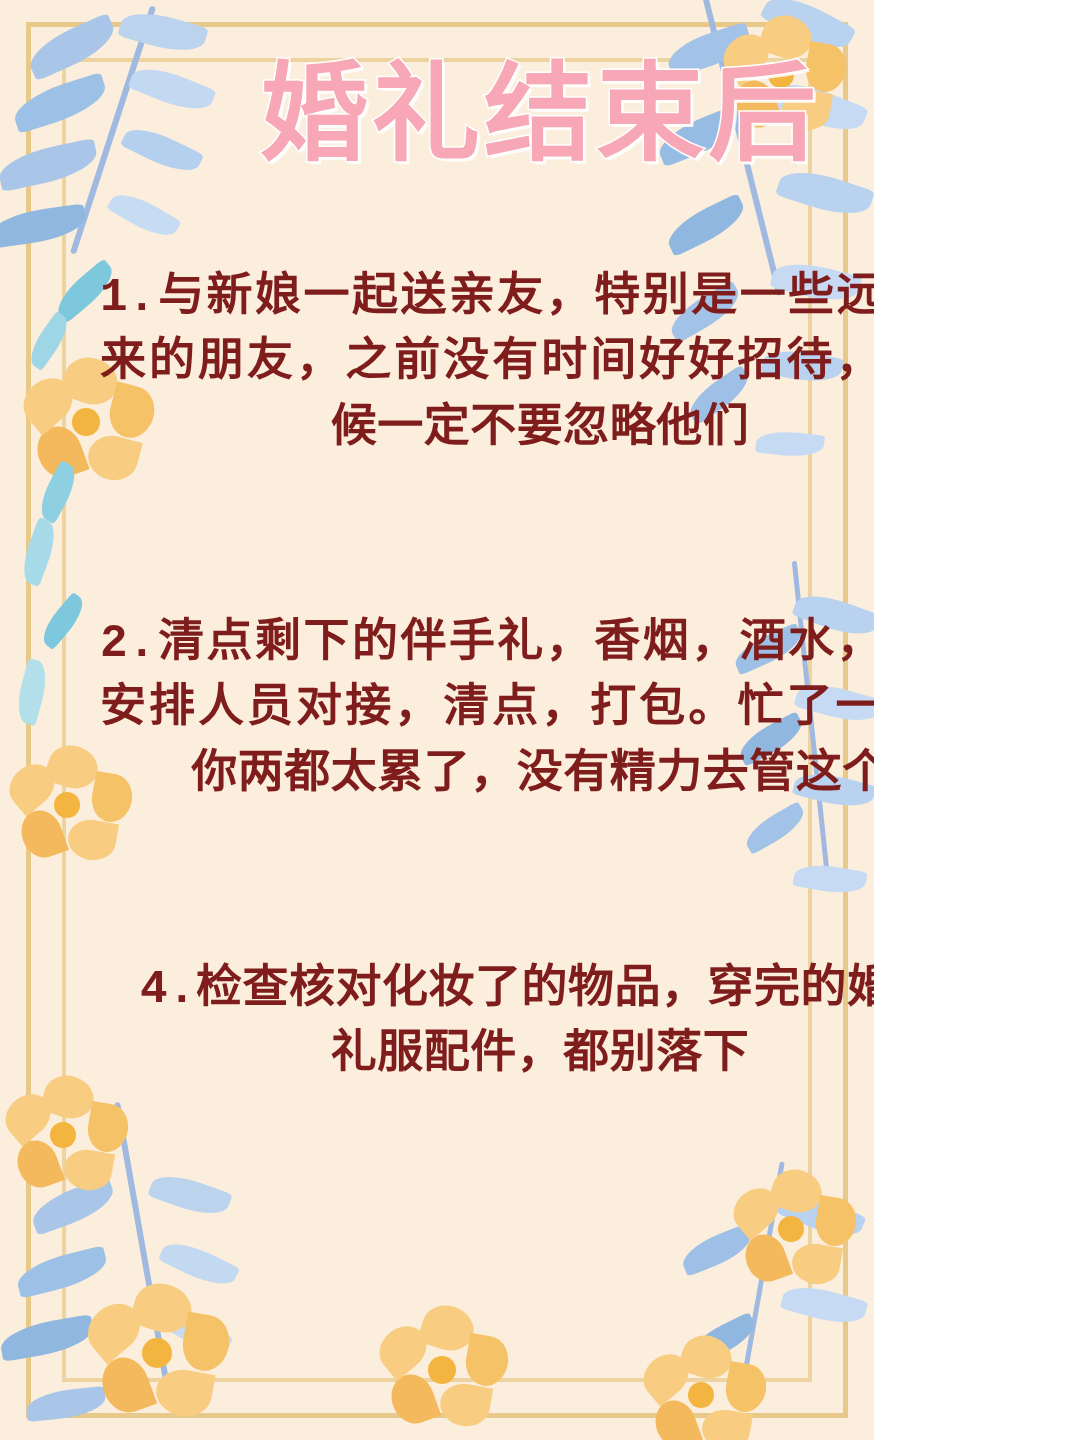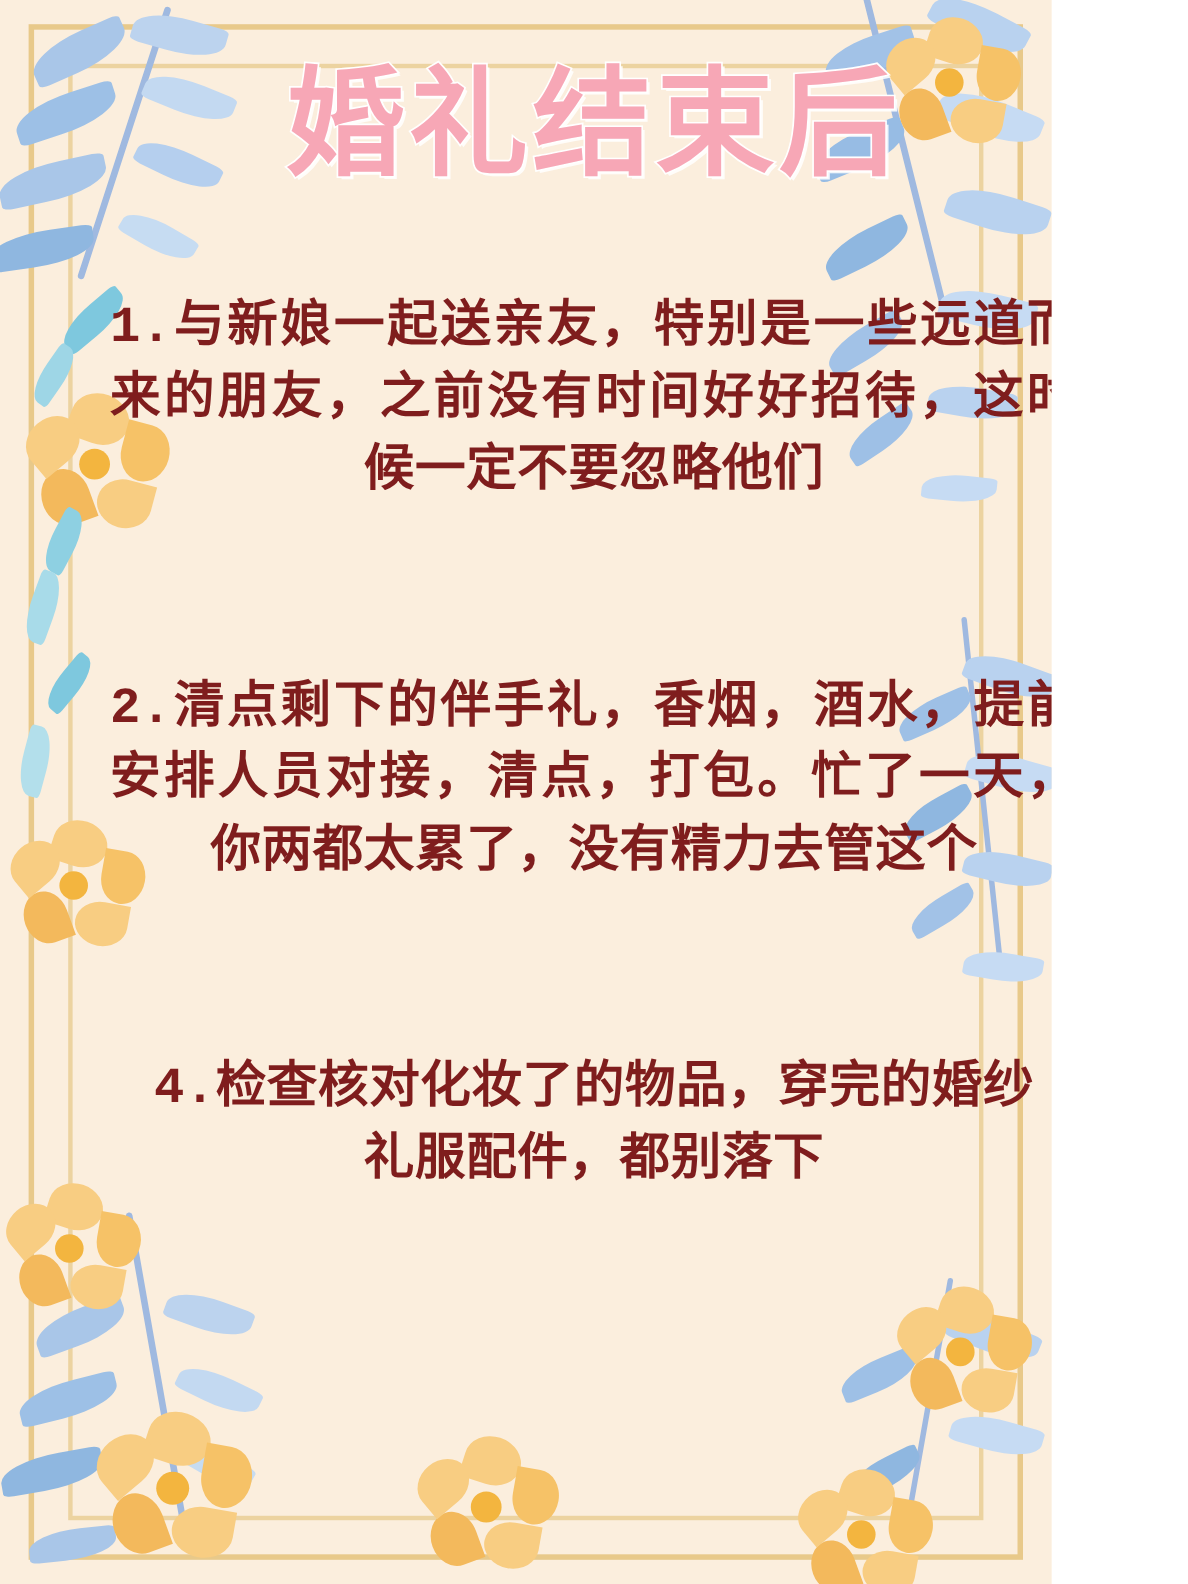--- a/index.html
+++ b/index.html
@@ -5,21 +5,21 @@
   html, body {
     margin: 0;
     padding: 0;
     background: #ffffff;
   }
   body {
     font-family: "Liberation Sans", sans-serif;
   }
   #poster {
     position: relative;
-    width: 956px;
+    width: 874px;
     height: 1440px;
     overflow: hidden;
     background: #fdf2e3;
   }
   
   #poster .bg-base {
     position: absolute;
     inset: 0;
     background: #fbeedd;
   }

